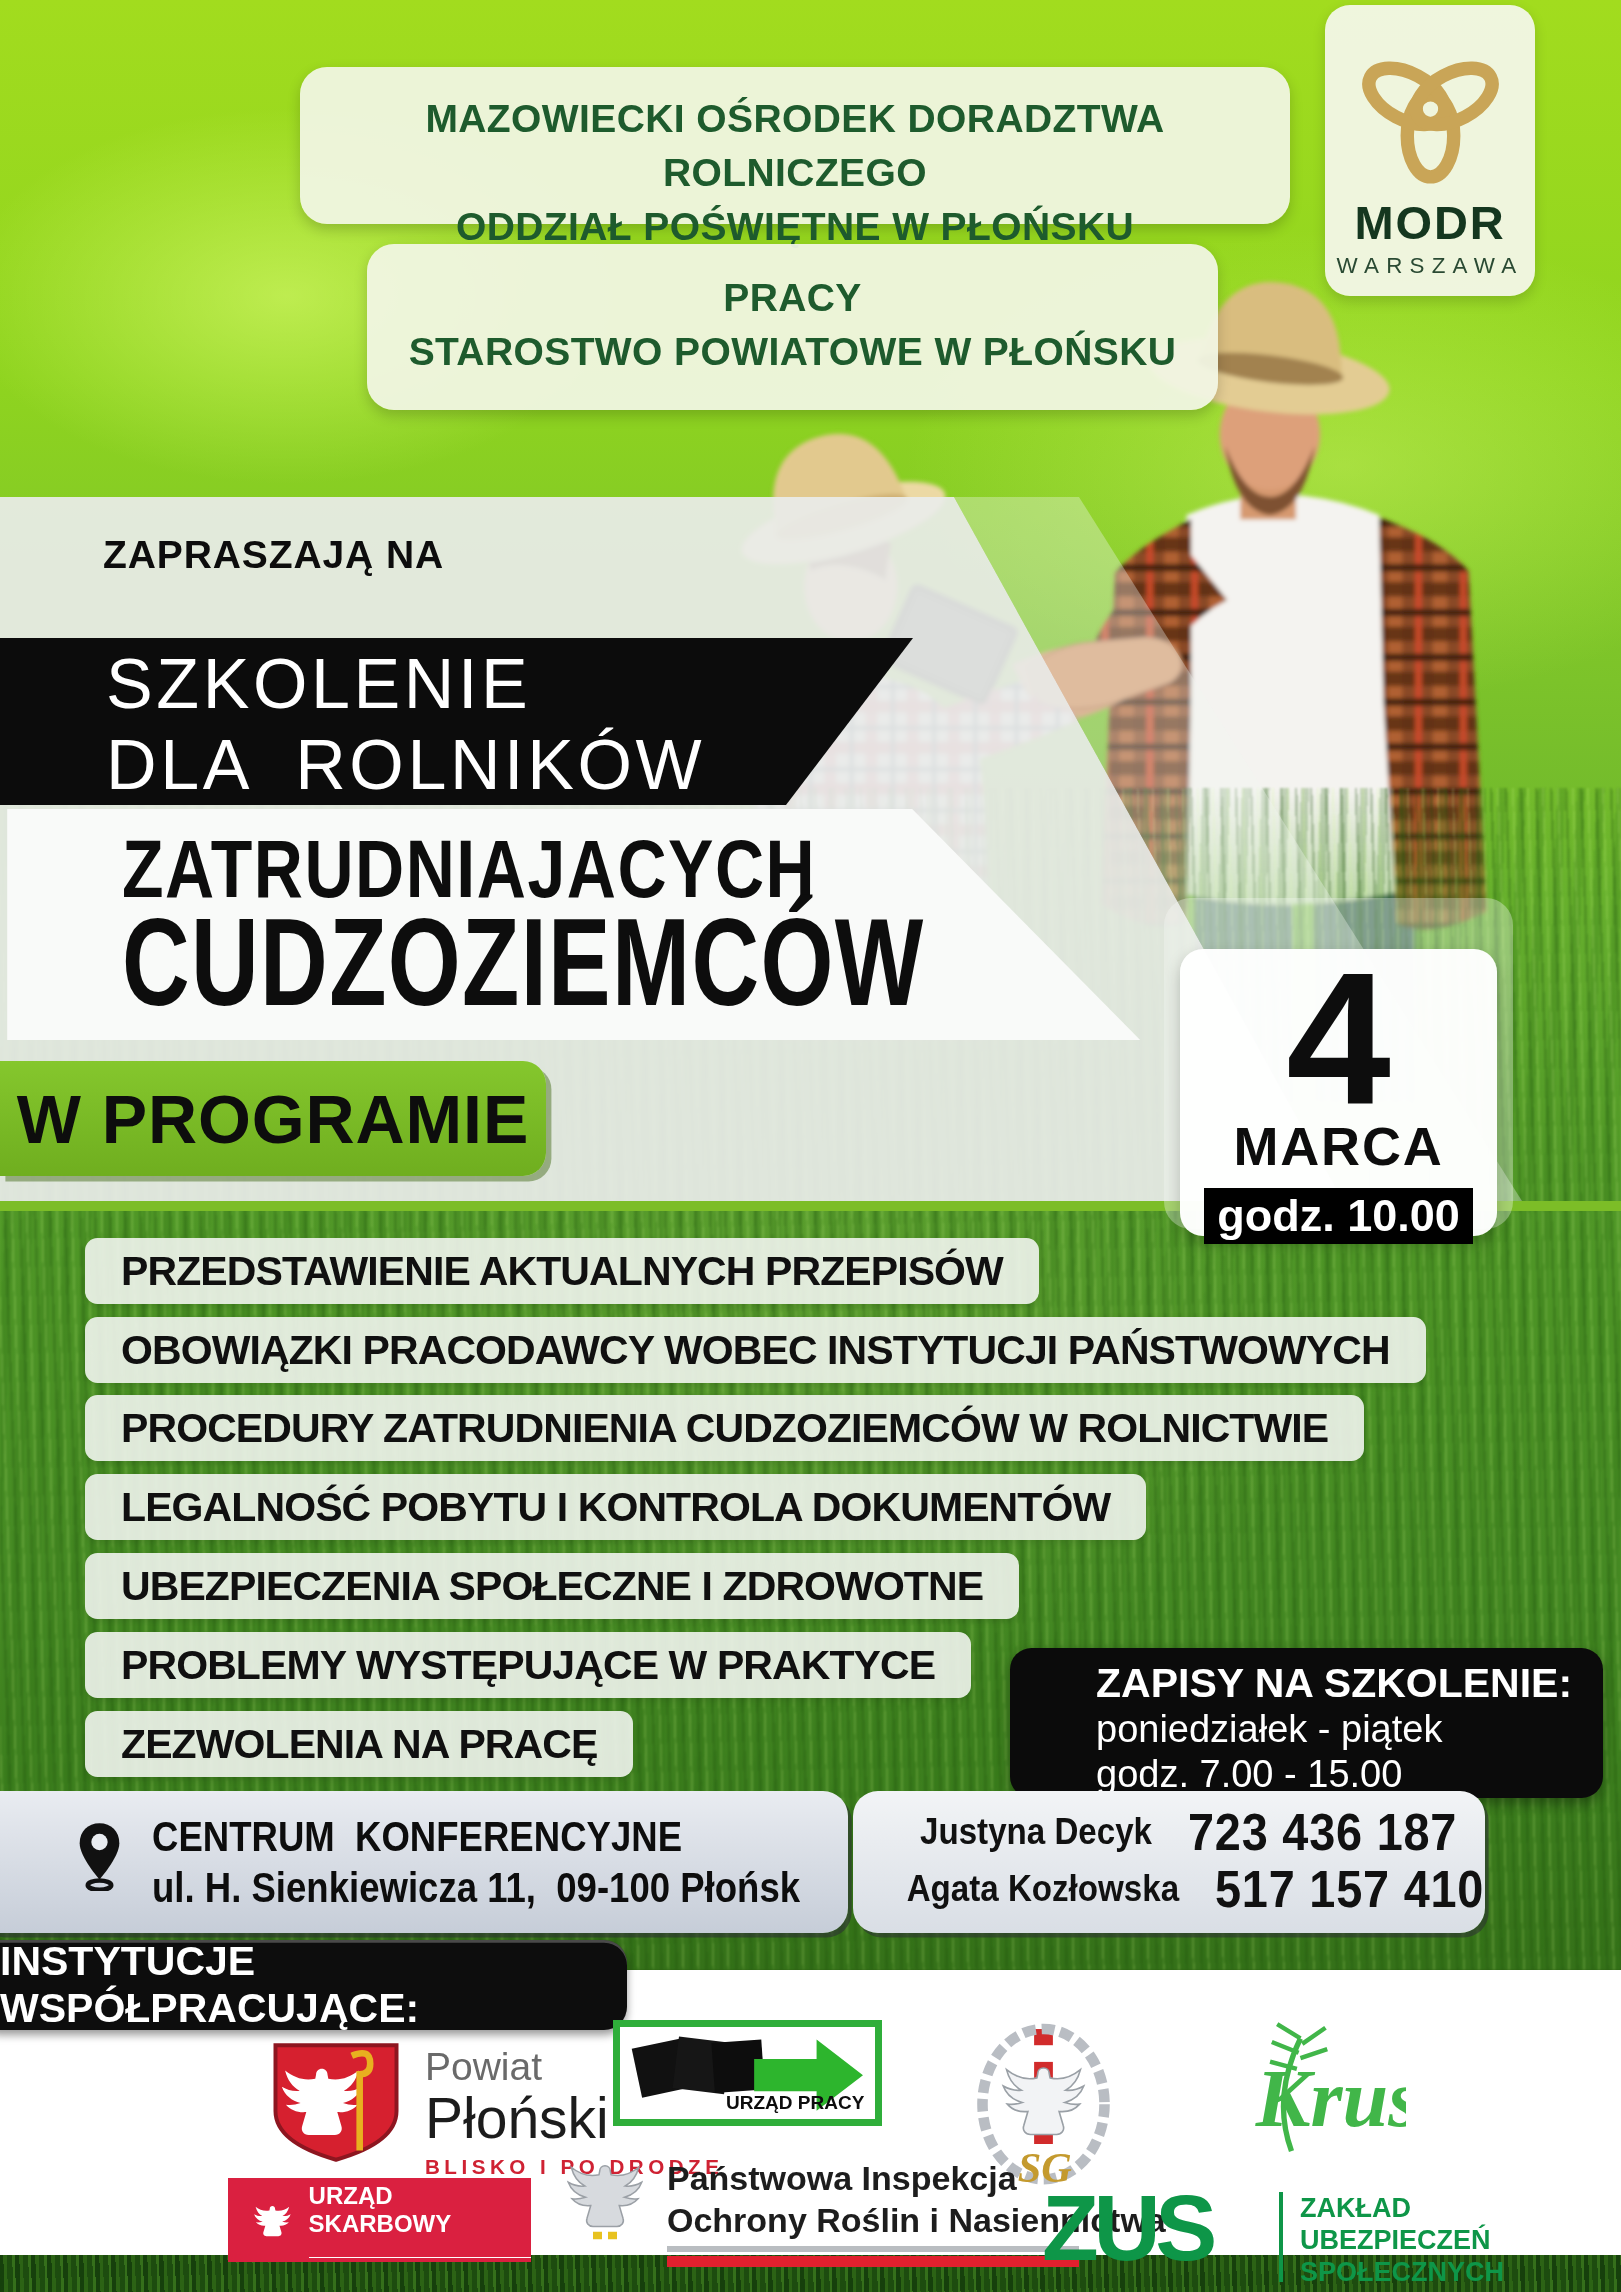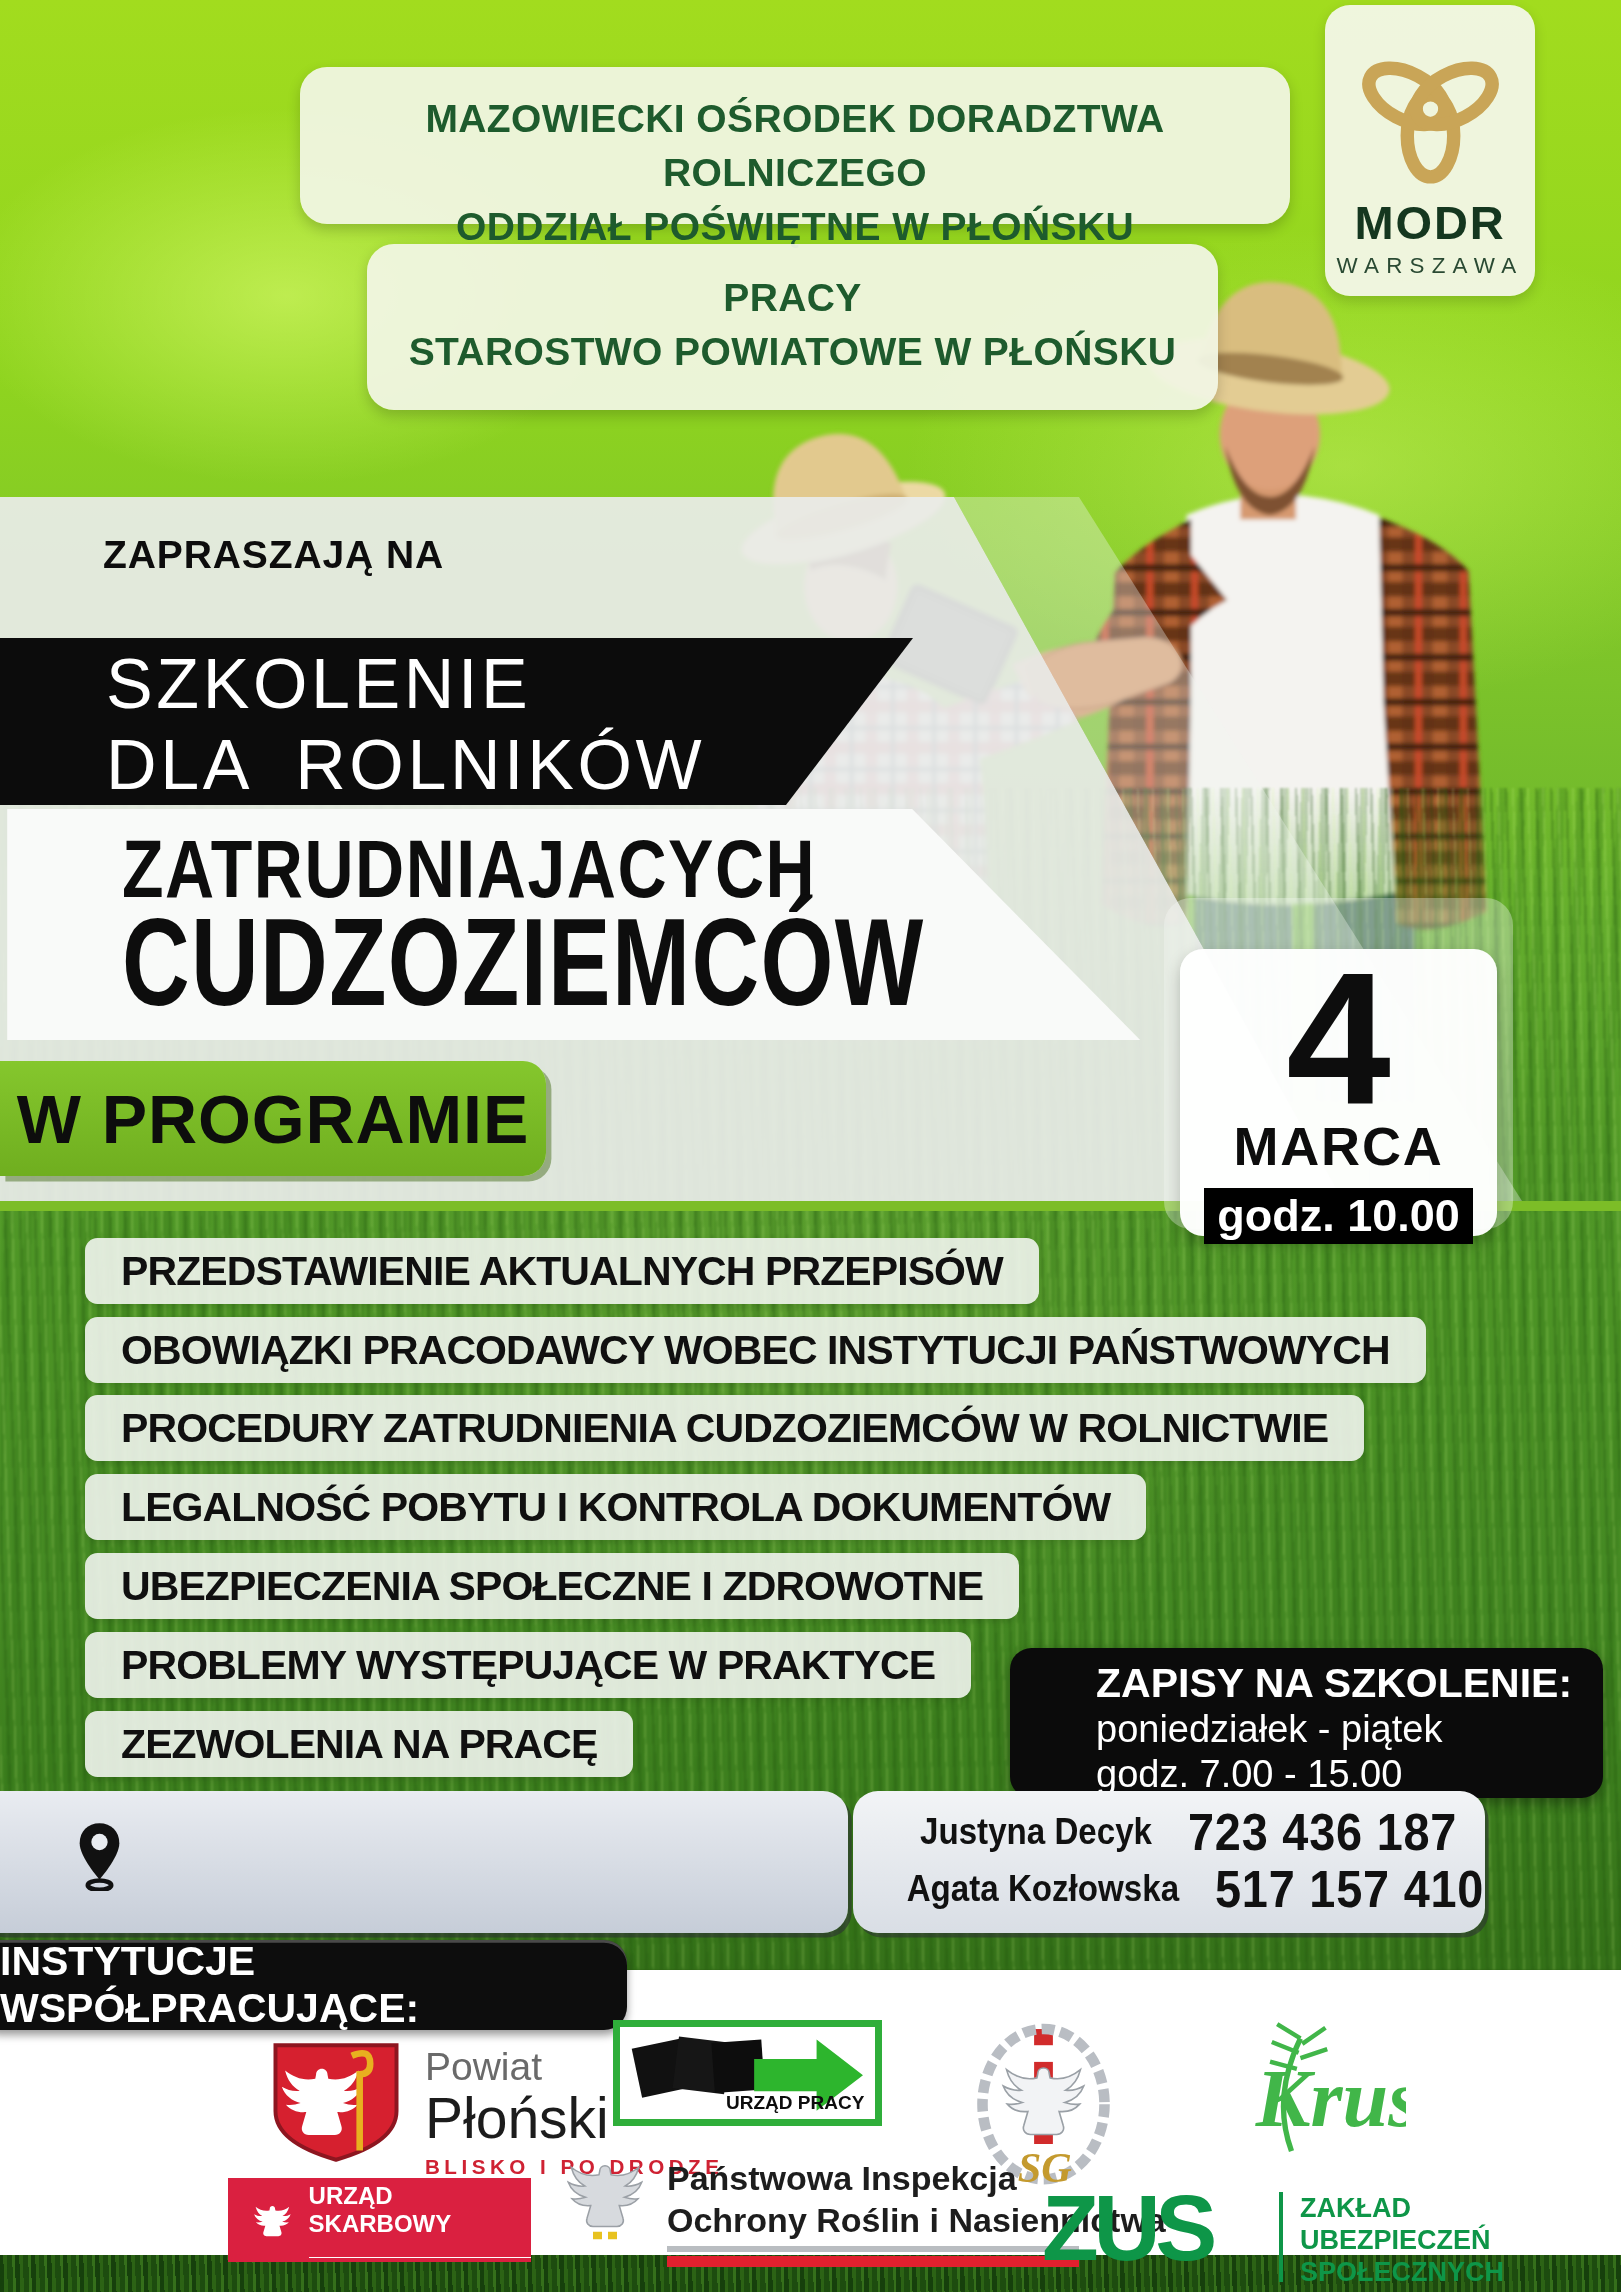--- a/index.html
+++ b/index.html
@@ -268,20 +268,24 @@
     <div class="s2">poniedziałek - piątek</div>
     <div class="s2">godz. 7.00 - 15.00</div>
   </div>
 
   <div class="venue">
     <svg class="pin" width="47" height="70" viewBox="0 0 40 60">
       <path d="M20 2 C10 2 3 9 3 19 c0 12 17 31 17 31 s17 -19 17 -31 C37 9 30 2 20 2 z" fill="#111"></path>
       <circle cx="20" cy="18" r="7" fill="#e8ebf0"></circle>
       <ellipse cx="20" cy="55" rx="10" ry="4" fill="none" stroke="#111" stroke-width="4"></ellipse>
     </svg>
+    <div class="venue-text">
+      <div class="v1">CENTRUM  KONFERENCYJNE</div>
+      <div class="v2">ul. H. Sienkiewicza 11,  09-100 Płońsk</div>
+    </div>
   </div>
 
   <div class="contacts">
     <div class="contact-row">
       <span class="c-name">Justyna Decyk</span>
       <svg width="41" height="41" viewBox="0 0 48 48">
         <circle cx="24" cy="24" r="20" fill="none" stroke="#111" stroke-width="3"></circle>
         <path d="M16 13 q-5 5 -1 12 q4 8 10 12 q7 4 12 0 l-5 -8 l-4 2 q-5 -3 -8 -9 l3 -3 z" fill="#111"></path>
       </svg>
       <span class="c-phone">723 436 187</span>

